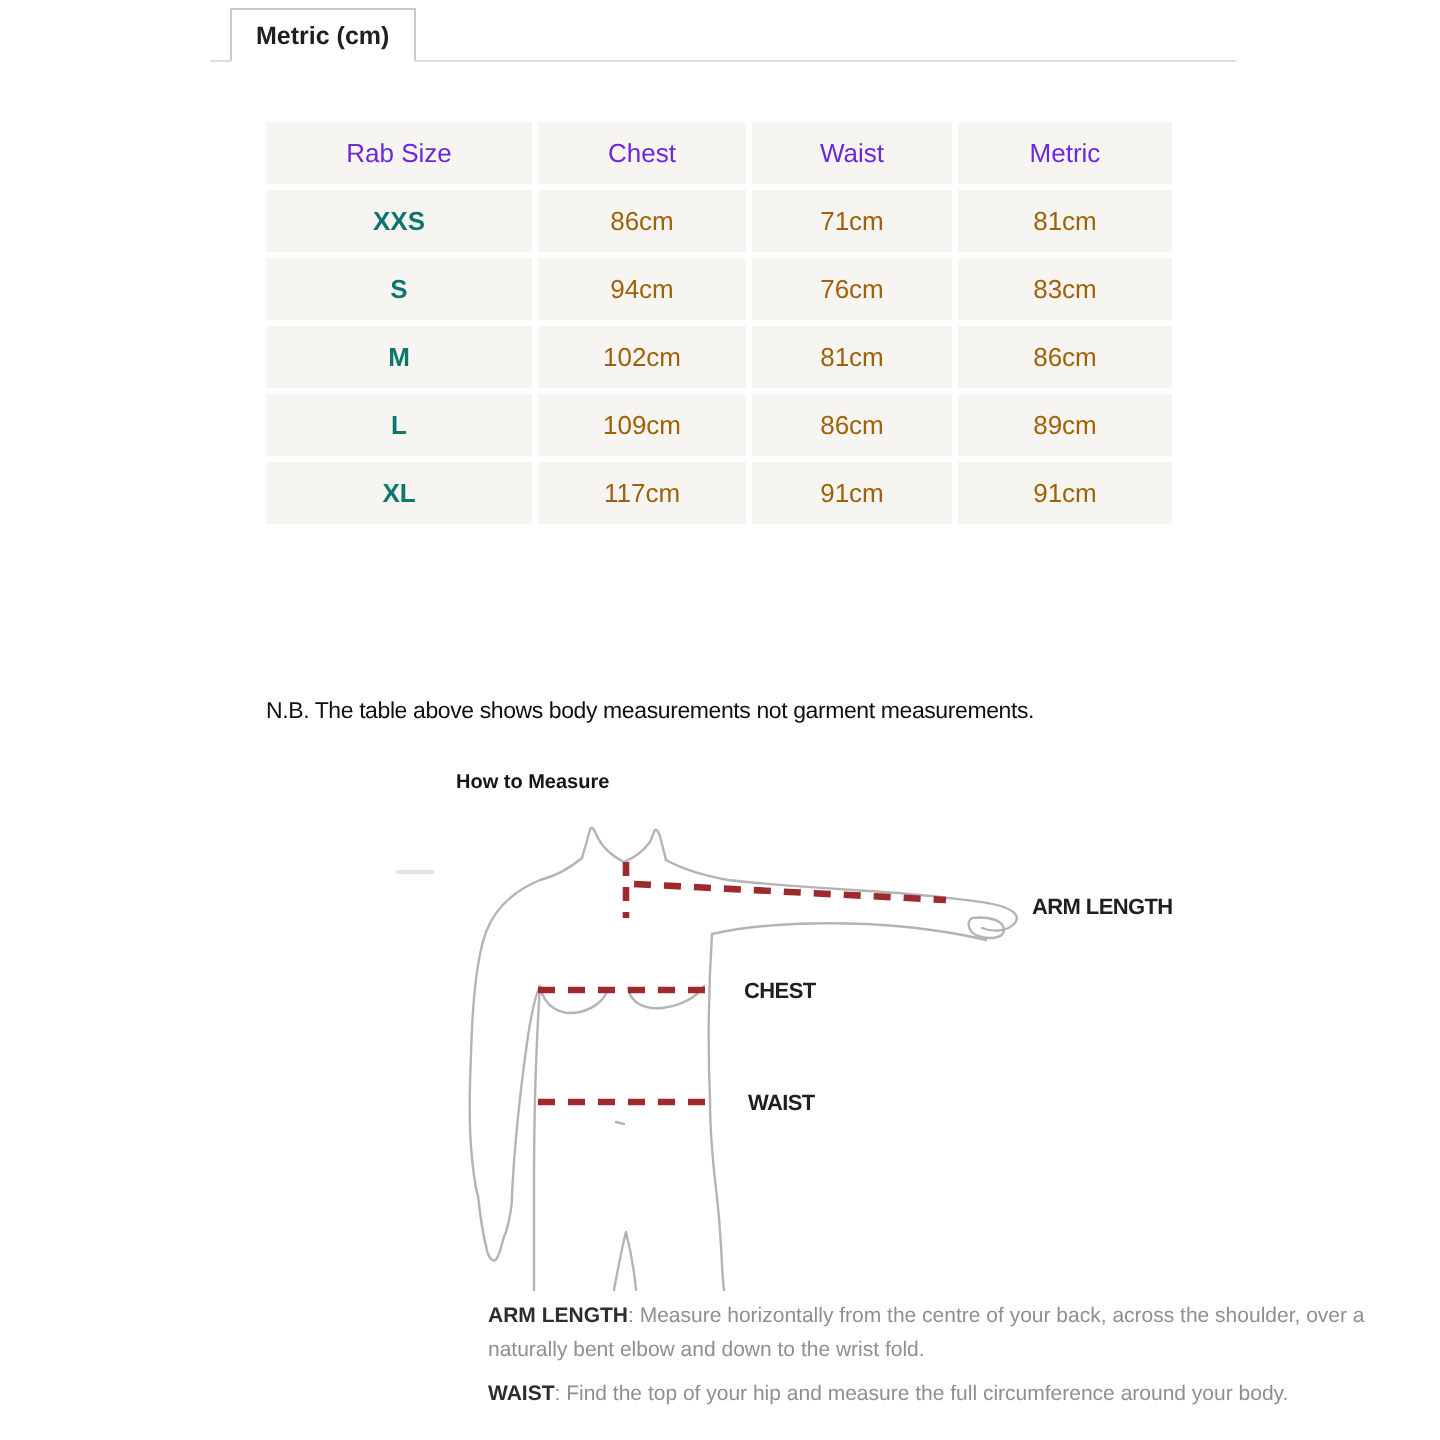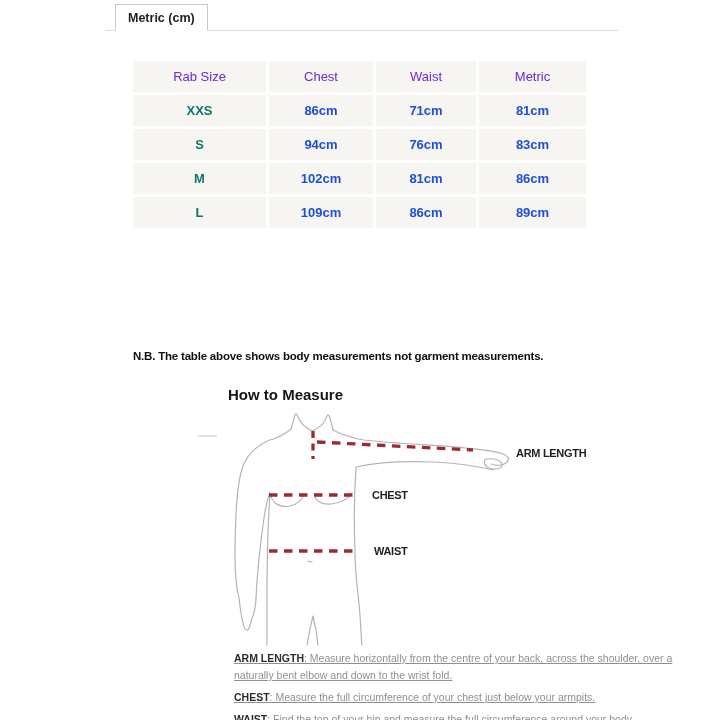--- a/index.html
+++ b/index.html
@@ -28,49 +28,49 @@
   table.sizes {
     position:absolute; left:130px; top:58px;
     border-collapse:separate; border-spacing:3px 3px;
   }
   table.sizes td, table.sizes th {
     background:#f6f5f2; text-align:center; vertical-align:middle;
     height:31px; font-size:13px;
   }
   table.sizes th { font-weight:normal; color:#6d28d9; }
   table.sizes td.size-cell { font-weight:bold; color:#0f766e; }
-  table.sizes td.val-cell  { font-weight:bold; color:#1d4ed8; }
+  table.sizes td.val-cell  { font-weight:normal; color:#a16207; }
   .col-size   { width:133px; }
   .col-chest  { width:104px; }
   .col-waist  { width:100px; }
   .col-sleeve { width:107px; }
 
   
   .nb-note {
     position:absolute; left:133px; top:350px;
-    font-size:11.5px; font-weight:bold; color:#0f0f0f; letter-spacing:-0.2px;
+    font-size:11.5px; font-weight:normal; color:#0f0f0f; letter-spacing:-0.2px;
   }
   .htm-title {
     position:absolute; left:228px; top:386px;
-    font-size:15px; font-weight:bold; color:#161616;
+    font-size:10px; font-weight:bold; color:#161616;
   }
 
   
   .diagram { position:absolute; left:198px; top:398px; width:404px; height:255px; }
   .diagram text {
     font-family:"Liberation Sans", sans-serif; font-size:11px; font-weight:bold;
     fill:#221e1f; letter-spacing:-0.3px;
   }
 
   
   .instructions {
     position:absolute; left:228px; top:650px; width:482px;
     font-size:10.5px; line-height:17px; color:#8f8f8f;
   }
-  .instructions p { margin:0 0 5px 6px;text-decoration:underline; }
+  .instructions p { margin:0 0 5px 16px; }
   .instr-label { font-weight:bold; color:#2d2d2d; }
 </style>
 </head>
 <body>
 
 <div id="screen">
 
   <div class="tabbar">
     <div class="tab active">Metric (cm)</div>
   </div>
@@ -101,20 +101,26 @@
         <td class="size-cell">M</td>
         <td class="val-cell">102cm</td>
         <td class="val-cell">81cm</td>
         <td class="val-cell">86cm</td>
       </tr>
       <tr>
         <td class="size-cell">L</td>
         <td class="val-cell">109cm</td>
         <td class="val-cell">86cm</td>
         <td class="val-cell">89cm</td>
+      </tr>
+      <tr>
+        <td class="size-cell">XL</td>
+        <td class="val-cell">117cm</td>
+        <td class="val-cell">91cm</td>
+        <td class="val-cell">91cm</td>
       </tr>
     </tbody>
   </table>
 
   <div class="nb-note">N.B. The table above shows body measurements not garment measurements.</div>
 
   <div class="htm-title">How to Measure</div>
 
   <svg class="diagram" viewBox="0 0 404 255" xmlns="http://www.w3.org/2000/svg">
 
@@ -152,20 +158,17 @@
     <text x="318" y="59">ARM LENGTH</text>
     <text x="174" y="101">CHEST</text>
     <text x="176" y="157">WAIST</text>
   </svg>
 
   <div class="instructions">
     <p>
       <span class="instr-label">ARM LENGTH</span><span>: Measure horizontally from the centre of your back, across the shoulder, over a naturally bent elbow and down to the wrist fold.</span>
     </p>
     <p>
-      <span class="instr-label">CHEST</span><span>: Measure the full circumference of your chest just below your armpits.</span>
-    </p>
-    <p>
       <span class="instr-label">WAIST</span><span>: Find the top of your hip and measure the full circumference around your body.</span>
     </p>
   </div>
 
 </div>
 
 </body></html>

